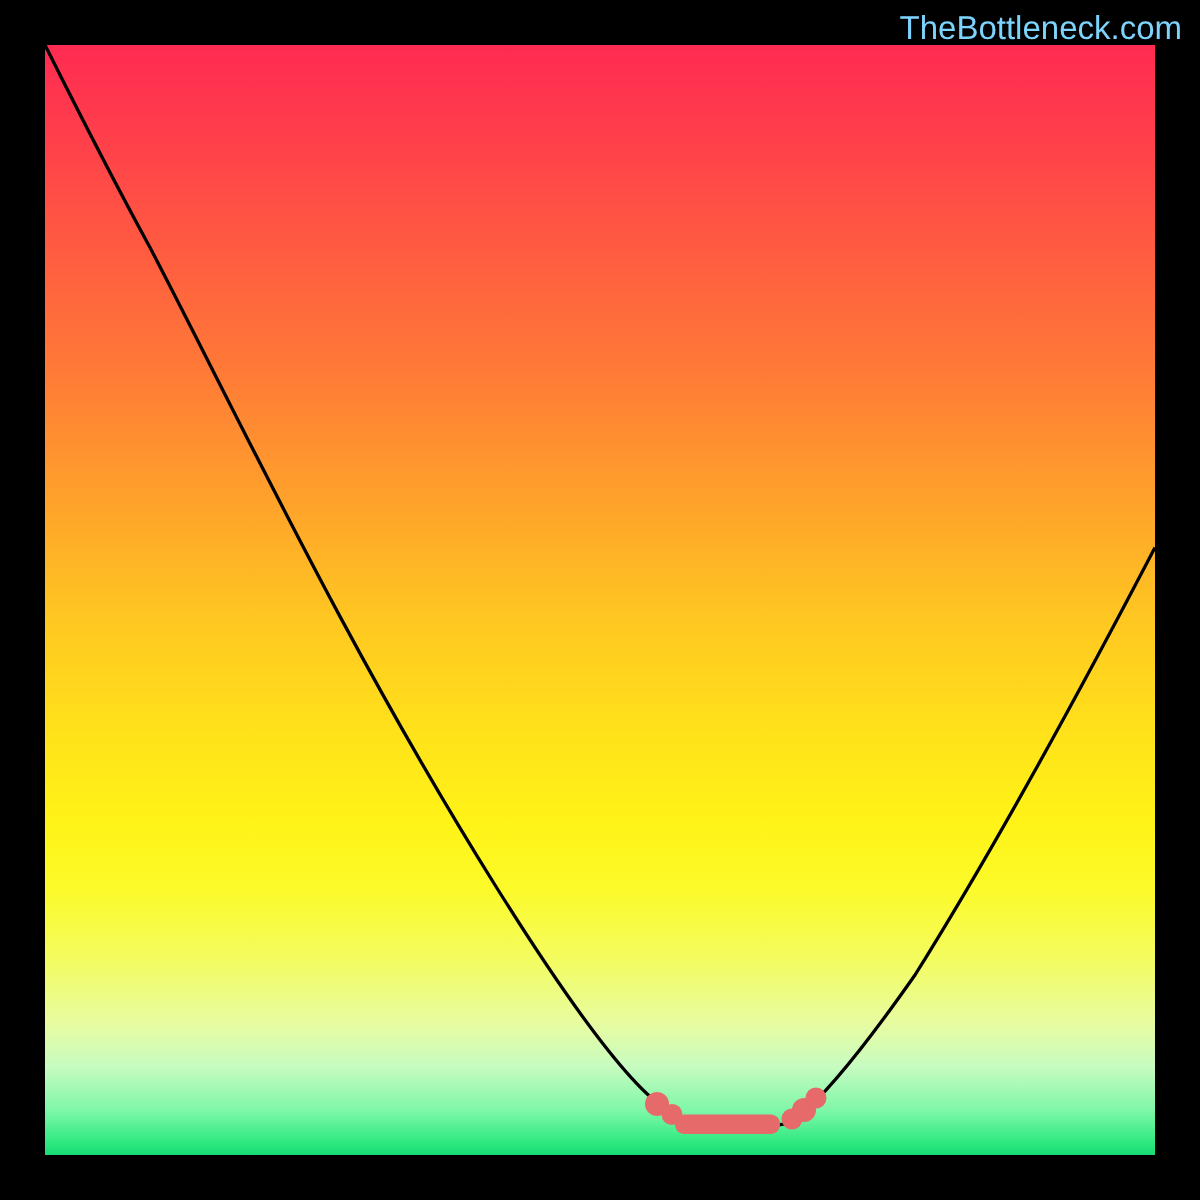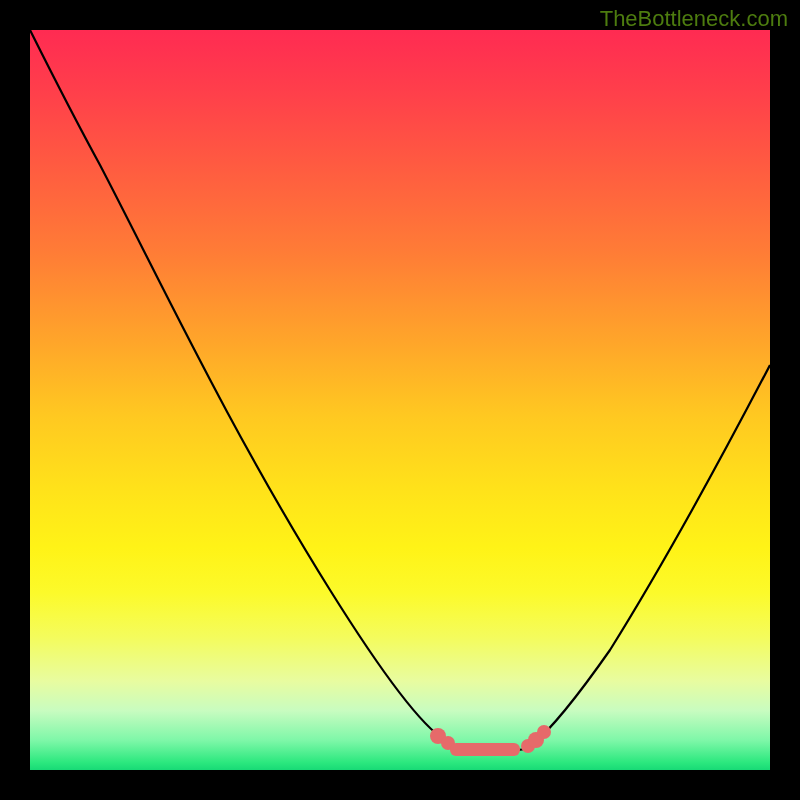--- a/index.html
+++ b/index.html
@@ -8,21 +8,21 @@
     width: 800px;
     height: 800px;
     background: #000;
     position: relative;
     font-family: Arial, sans-serif;
   }
   .watermark {
     position: absolute;
     top: 6px;
     right: 12px;
-    color: #4d7c0f;
+    color: #7dd3fc;
     font-size: 22px;
     font-weight: 500;
     z-index: 10;
   }
   .plot-area {
     position: absolute;
     left: 30px;
     top: 30px;
     width: 740px;
     height: 740px;

